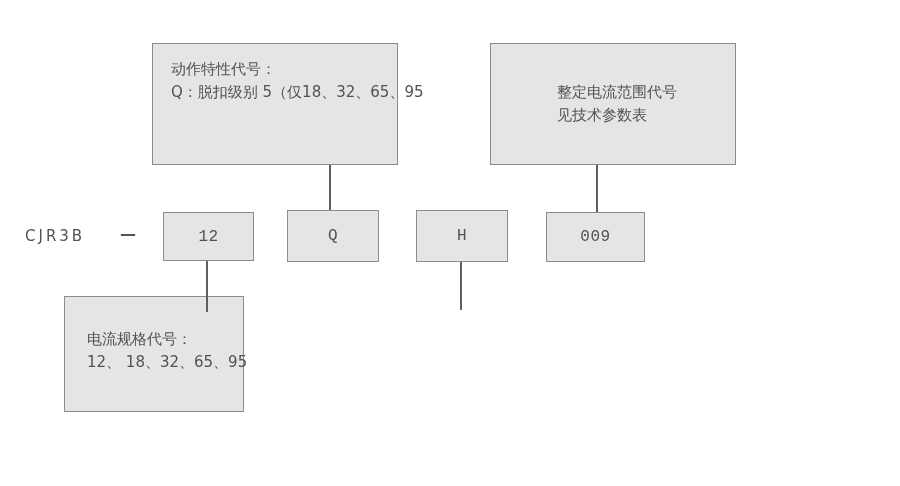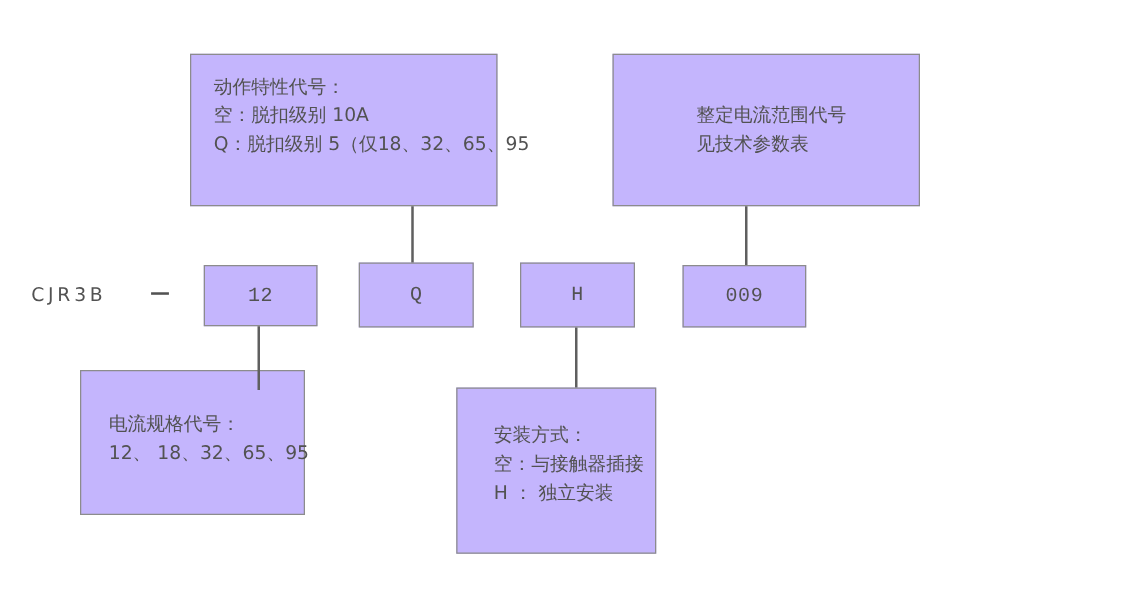--- a/index.html
+++ b/index.html
@@ -9,21 +9,21 @@
     height: 486px;
     background: #ffffff;
     font-family: "DejaVu Sans", "Liberation Sans", sans-serif;
     color: #525252;
     overflow: hidden;
   }
   .box {
     position: absolute;
     box-sizing: border-box;
     border: 1px solid #8c8c8c;
-    background: #c4b5fd;
+    background: #e5e5e5;
   }
   .code-box {
     display: flex;
     align-items: center;
     justify-content: center;
     font-size: 16px;
     letter-spacing: 0.5px;
     font-family: Liberation Mono, monospace;
   }
   .callout {
@@ -84,38 +84,32 @@
   </div>
   <div class="box code-box" id="code-box-3">
     <span>H</span>
   </div>
   <div class="box code-box" id="code-box-4">
     <span>009</span>
   </div>
 
   <div class="box callout" id="callout-top-left">
     <div class="line">动作特性代号：</div>
-    <div class="line">空：脱扣级别 10A</div>
     <div class="line">Q：脱扣级别 5（仅18、32、65、95</div>
   </div>
 
   <div class="box callout" id="callout-top-right">
     <div class="line">整定电流范围代号</div>
     <div class="line">见技术参数表</div>
   </div>
 
   <div class="box callout" id="callout-bottom-left">
     <div class="line">电流规格代号：</div>
     <div class="line">12、 18、32、65、95</div>
   </div>
 
-  <div class="box callout" id="callout-bottom-center">
-    <div class="line">安装方式：</div>
-    <div class="line">空：与接触器插接</div>
-    <div class="line">H ： 独立安装</div>
-  </div>
 
   <div class="vline" id="line-top-left-to-q"></div>
   <div class="vline" id="line-top-right-to-009"></div>
   <div class="vline" id="line-12-to-bottom"></div>
   <div class="vline" id="line-h-to-bottom"></div>
 
 </div>
 
 </body></html>

